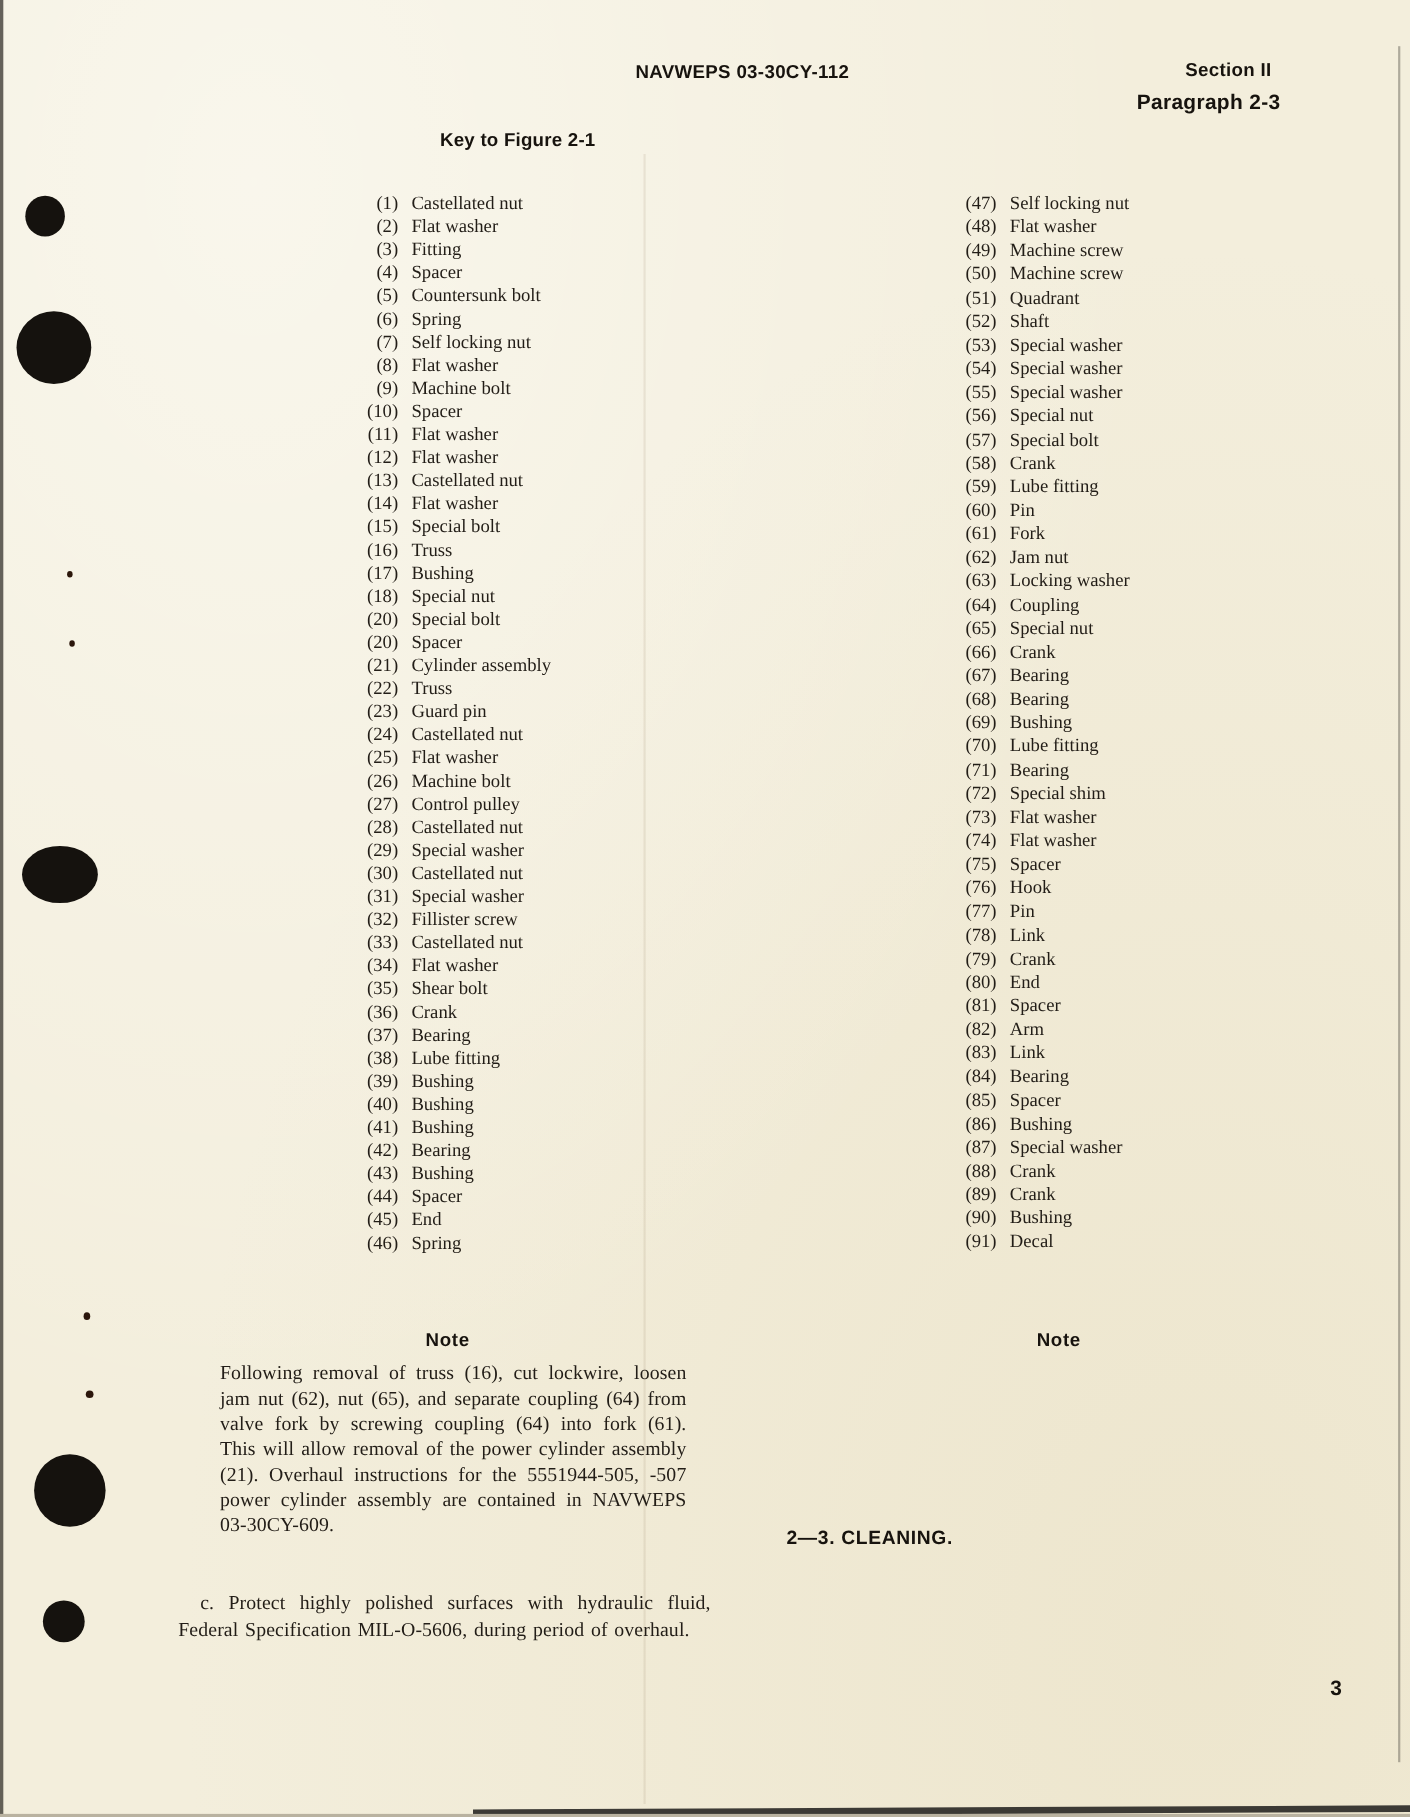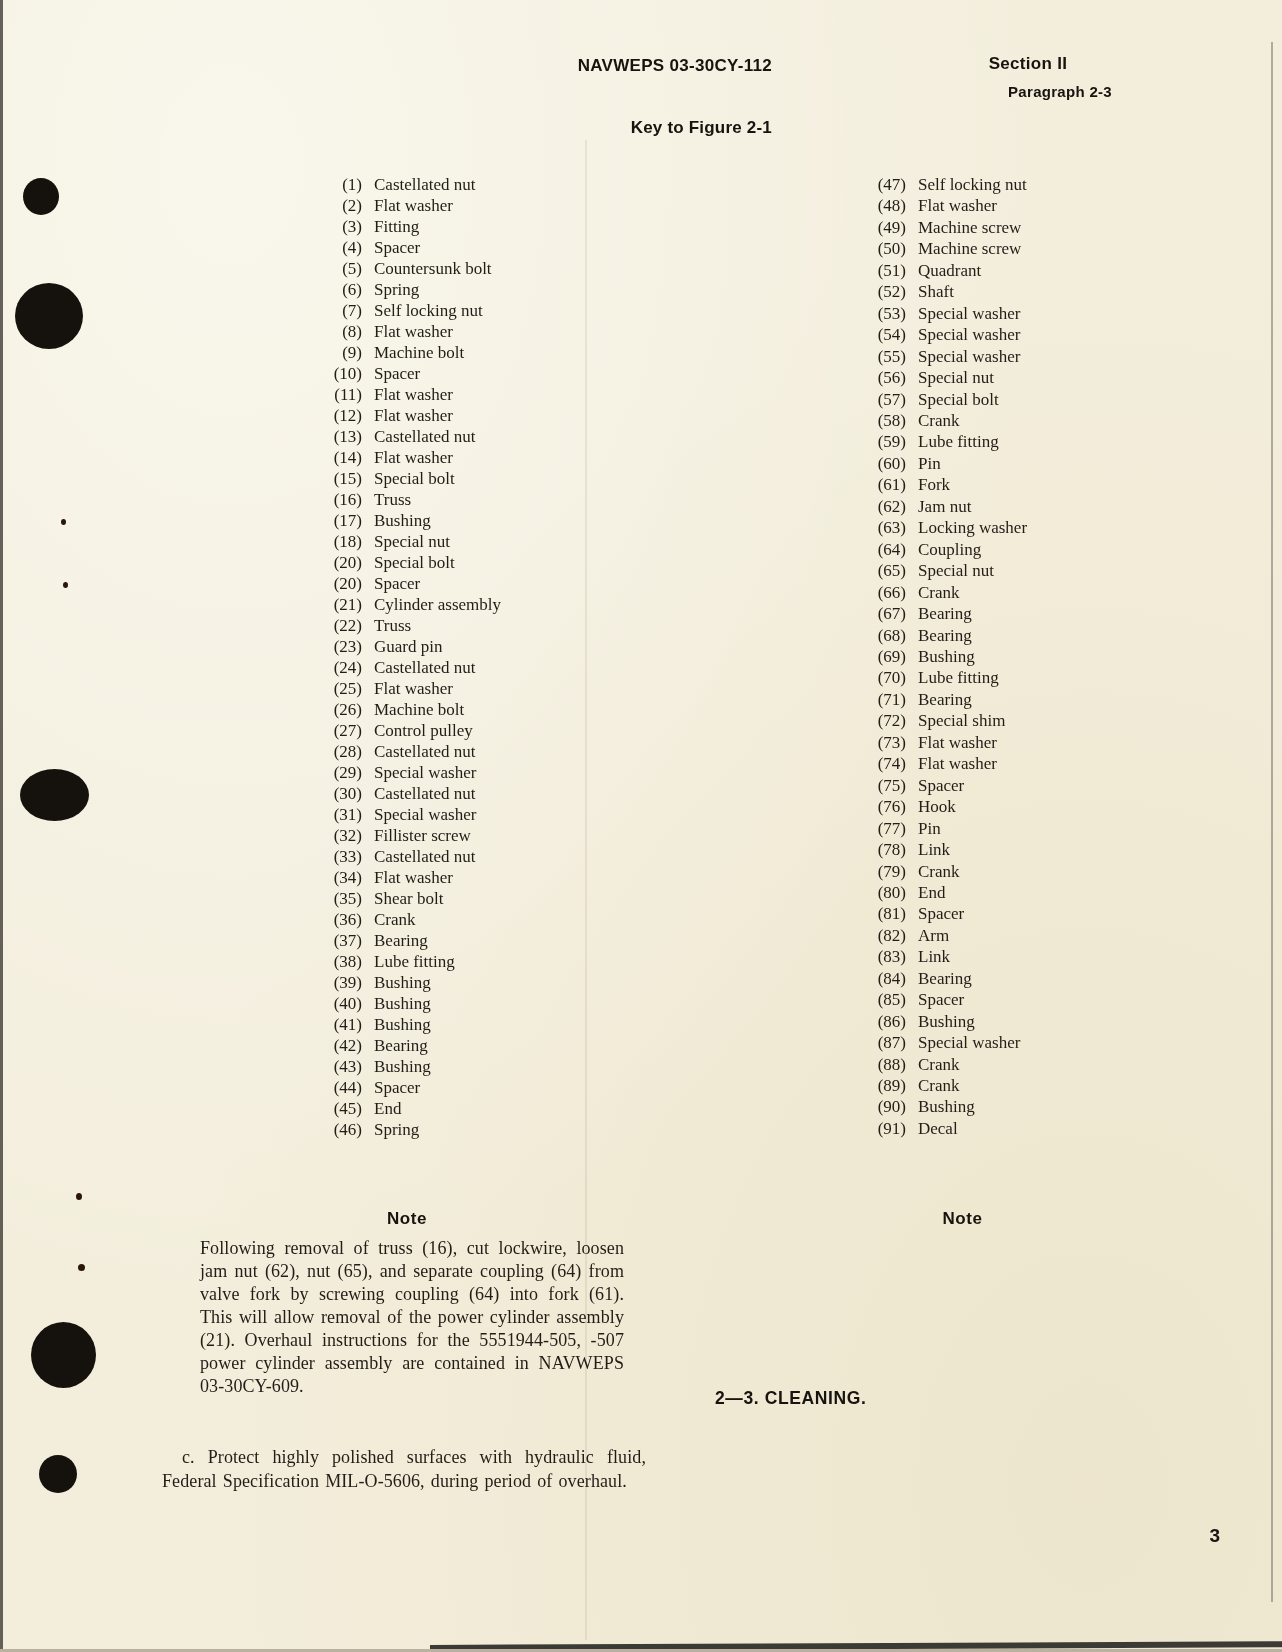--- a/index.html
+++ b/index.html
@@ -29,23 +29,23 @@
   .speck{position:absolute;background:#2b160b;border-radius:50%;}
   .speck-1{left:61px;top:519px;width:5px;height:6px;}
   .speck-2{left:63px;top:582px;width:5px;height:6px;}
   .speck-3{left:76px;top:1193px;width:6px;height:7px;}
   .speck-4{left:78px;top:1264px;width:7px;height:7px;}
 
   .sans{font-family:"Liberation Sans", sans-serif;font-weight:bold;color:#17130e;}
 
   
   .doc-number{position:absolute;left:400px;top:56px;width:372px;text-align:right;font-size:17px;letter-spacing:.3px;}
-  .section-ref{position:absolute;left:900px;top:54px;width:256px;text-align:center;font-size:17px;letter-spacing:.3px;}
-  .paragraph-ref{position:absolute;left:856px;top:83px;width:256px;text-align:right;font-size:15px;letter-spacing:.3px;}
-  .key-title{position:absolute;left:400px;top:118px;width:372px;text-align:right;font-size:17px;letter-spacing:.2px;}
+  .section-ref{position:absolute;left:900px;top:54px;width:256px;text-align:right;font-size:17px;letter-spacing:.3px;}
+  .paragraph-ref{position:absolute;left:908px;top:83px;width:256px;text-align:right;font-size:19px;letter-spacing:.3px;}
+  .key-title{position:absolute;left:400px;top:118px;width:372px;text-align:left;font-size:17px;letter-spacing:.2px;}
 
   
   .key-col{position:absolute;font-size:17px;white-space:nowrap;}
   .key-col-left{left:309px;top:174px;line-height:21px;}
   .key-col-right{left:853px;top:174px;line-height:21.45px;}
   .key-num{display:inline-block;width:53px;text-align:right;}
   .key-label{display:inline-block;margin-left:12px;}
 
   
   .note-heading{position:absolute;font-size:17px;letter-spacing:.6px;}

